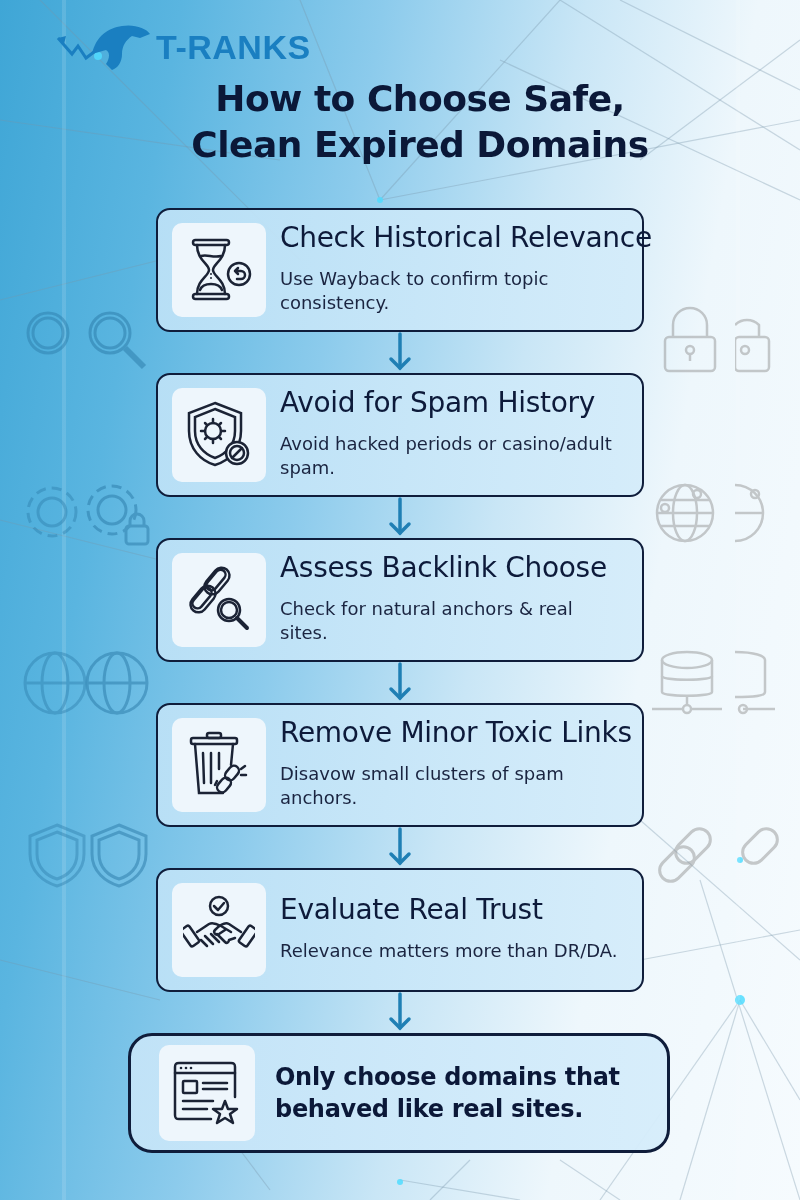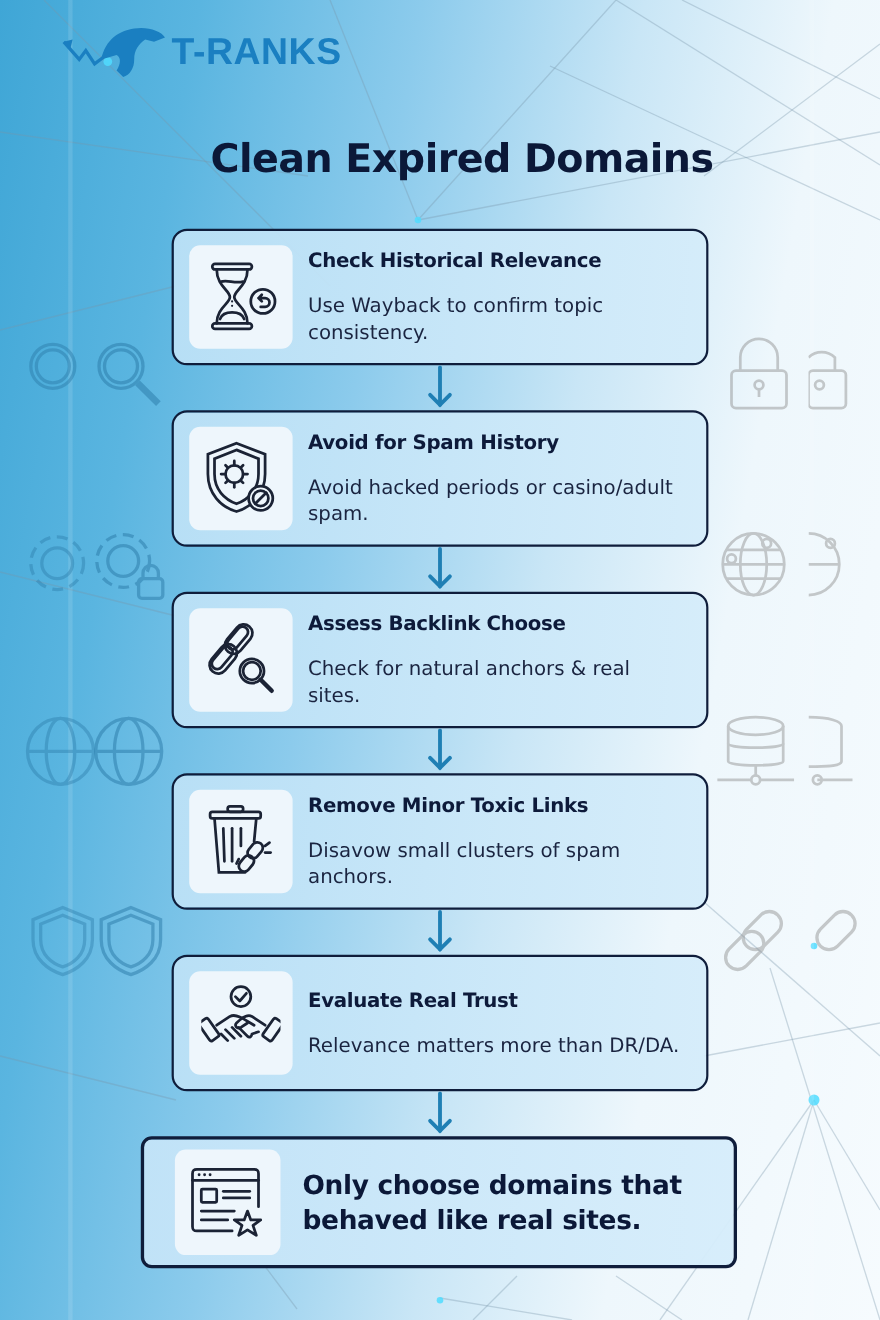--- a/index.html
+++ b/index.html
@@ -45,35 +45,35 @@
     }
     .icon-tile {
       width: 94px; height: 94px; flex: 0 0 94px;
       background: #eef6fc;
       border-radius: 10px;
       display: flex; align-items: center; justify-content: center;
     }
     .icon-tile svg { width: 72px; height: 72px; }
     .step-text { margin-left: 14px; flex: 1; }
     .step-title {
-      font-weight: 700; font-size: 18px; line-height: 26px;
+      font-weight: 400; font-size: 28px; line-height: 26px;
       color: #0d1a3a; letter-spacing: -0.3px; white-space: nowrap;
     }
     .step-desc {
       font-size: 18px; line-height: 24px; color: #1a2440; margin-top: 16px;
       max-width: 340px;
     }
     .arrow {
       position: absolute; left: 388px; width: 24px; height: 40px;
     }
     .arrow svg { width: 24px; height: 40px; }
 
     .final {
       position: absolute; left: 128px; top: 1033px; width: 542px; height: 120px;
-      border: 3px solid #0f1d3b; border-radius: 10px;
+      border: 3px solid #0f1d3b; border-radius: 24px;
       background: linear-gradient(90deg, rgba(196,228,248,0.95), rgba(214,237,251,0.95));
       display: flex; align-items: center; padding-left: 28px;
     }
     .final .icon-tile { width: 96px; height: 96px; flex: 0 0 96px; }
     .final-text {
       margin-left: 20px;
       font-weight: 700; font-size: 24px; line-height: 32px; color: #0b1838;
       letter-spacing: -0.3px;
     }
   </style>
@@ -270,21 +270,21 @@
 <div class="logo">
   <svg class="logo-mark" viewBox="0 0 96 46">
     <polyline points="2,14 16,30 22,22 30,34 38,28" fill="none" stroke="#1a7fc1" stroke-width="3"></polyline>
     <path d="M2 14 L10 12 L8 20 Z" fill="#1a7fc1"></path>
     <path d="M36 30 C40 12 52 4 66 2 C78 0 90 4 94 10 L84 14 L76 12 C70 16 66 22 66 30 C66 38 62 44 56 46 L50 40 C54 34 54 28 50 26 Z" fill="#1a7fc1"></path>
   </svg>
   <span class="logo-text">T-RANKS</span>
 </div>
 
 <h1 class="title">
-  <br>
+  <span>How to Choose Safe,</span><br>
   <span>Clean Expired Domains</span>
 </h1>
 
 <div class="step" style="top:208px">
   <div class="icon-tile">
     <svg viewBox="0 0 72 72">
       <g stroke="#1b2335" stroke-width="2.5" fill="none" stroke-linecap="round">
         <rect x="10" y="6" width="36" height="5" rx="2.5"></rect>
         <rect x="10" y="60" width="36" height="5" rx="2.5"></rect>
         <path d="M14 11 C14 26 26 30 26 36 C26 42 14 46 14 60"></path>

